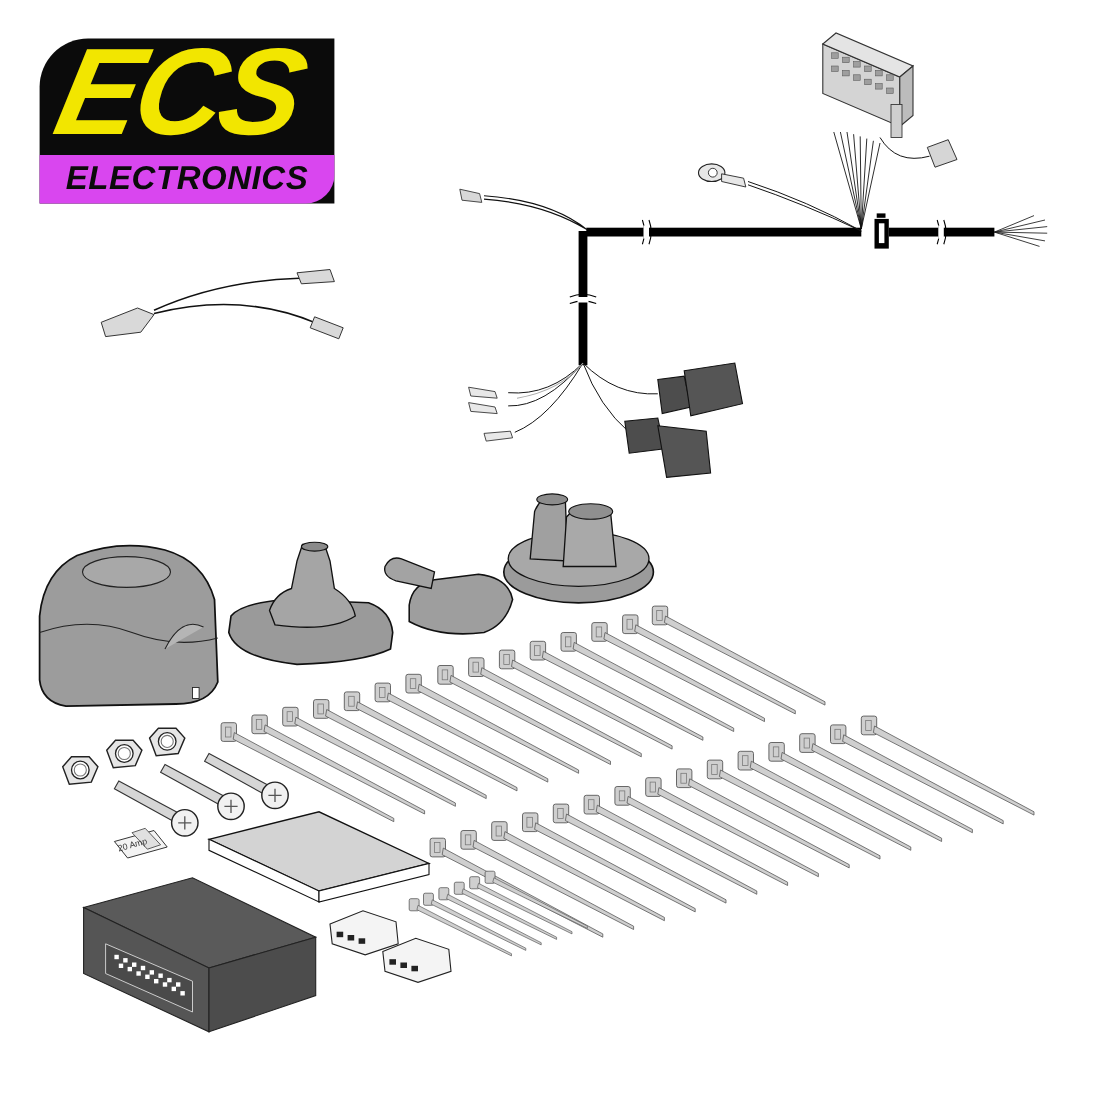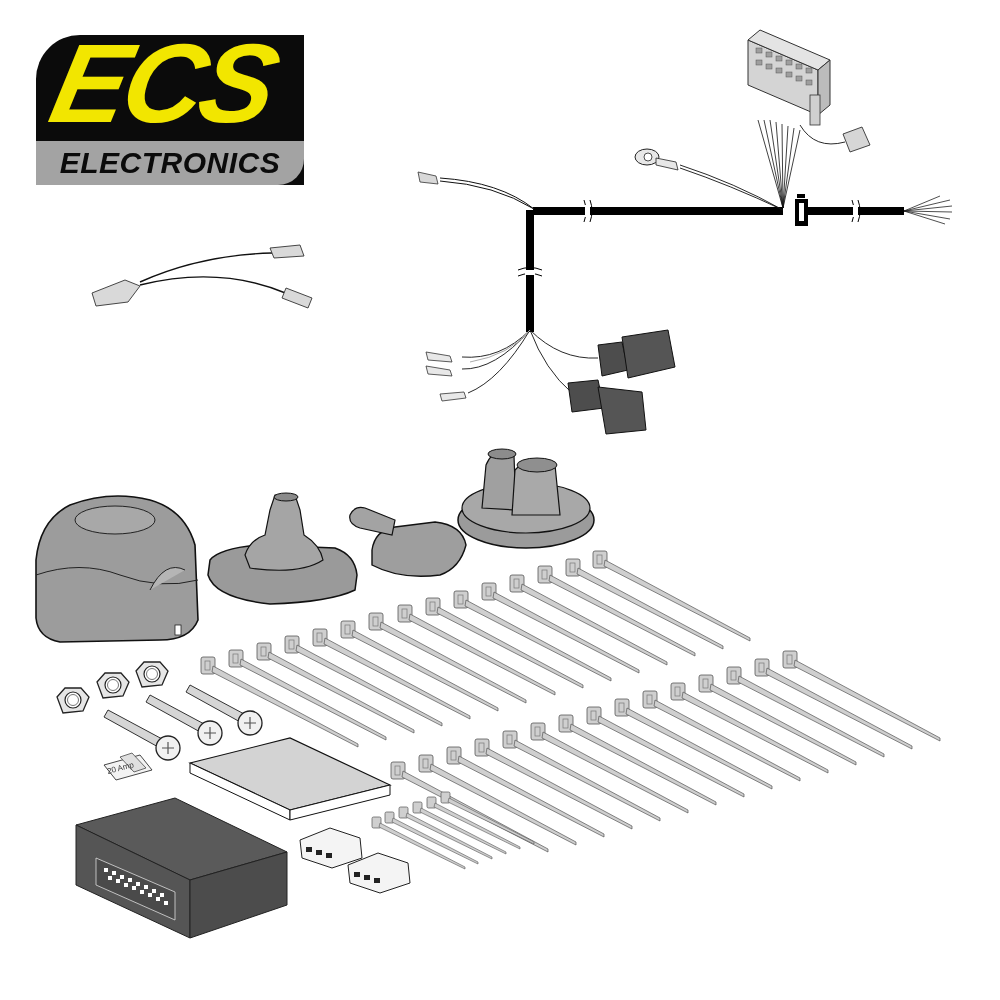--- a/index.html
+++ b/index.html
@@ -2,21 +2,21 @@
 <html><head>
   <meta charset="utf-8">
   <style>
     html, body { margin: 0; padding: 0; background: #ffffff; }
     body { width: 1000px; height: 1000px; position: relative; overflow: hidden;
            font-family: "Liberation Sans", sans-serif; }
     .logo { position: absolute; left: 36px; top: 35px; width: 268px; height: 150px; }
     .logo-black { position: absolute; left: 0; top: 0; width: 268px; height: 150px;
                   background: #0b0b0b; border-radius: 44px 0 0 0; }
     .logo-band { position: absolute; left: 0; bottom: 0; width: 268px; height: 44px;
-                 background: #a3a3a3; border-radius: 0 0 26px 0; }
+                 background: #d946ef; border-radius: 0 0 26px 0; }
     .logo-mark { position: absolute; left: 18px; top: -6px; width: 245px; height: 110px;
                  font-family: "Liberation Sans", sans-serif; font-weight: 700; font-style: italic;
                  font-size: 112px; letter-spacing: -4px; color: #f2e600; line-height: 110px;
                  transform: skewX(-12deg); }
     .logo-sub { position: absolute; left: 0; bottom: 4px; width: 268px; text-align: center;
                 font-family: "Liberation Sans", sans-serif; font-weight: 700; font-style: italic;
                 font-size: 30px; letter-spacing: 0.5px; color: #0b0b0b; line-height: 36px; }
     svg.art { position: absolute; left: 0; top: 0; }
     .fuse-label { font-family: "Liberation Sans", sans-serif; font-size: 8px; fill: #333; }
   </style>

